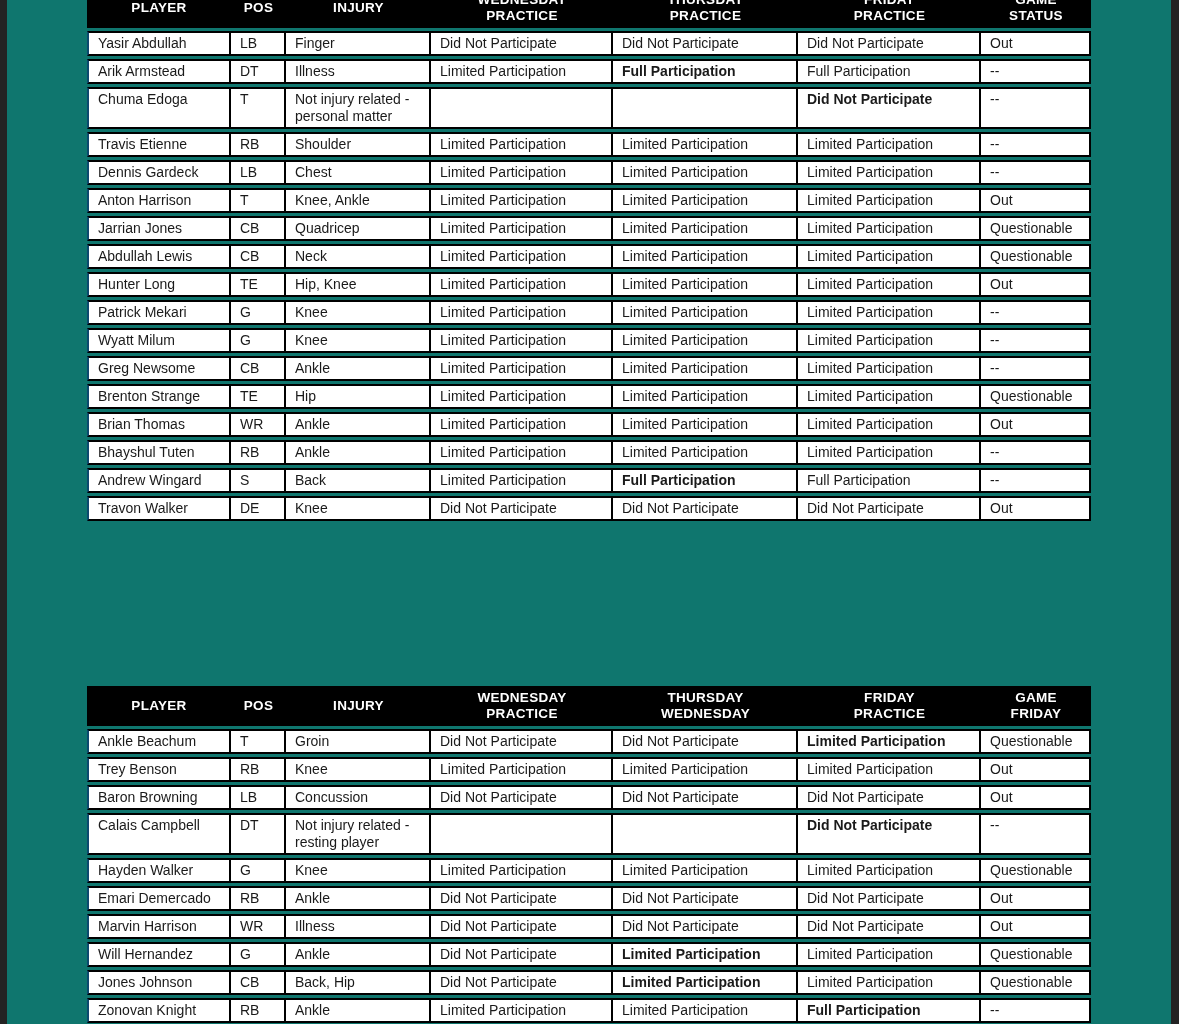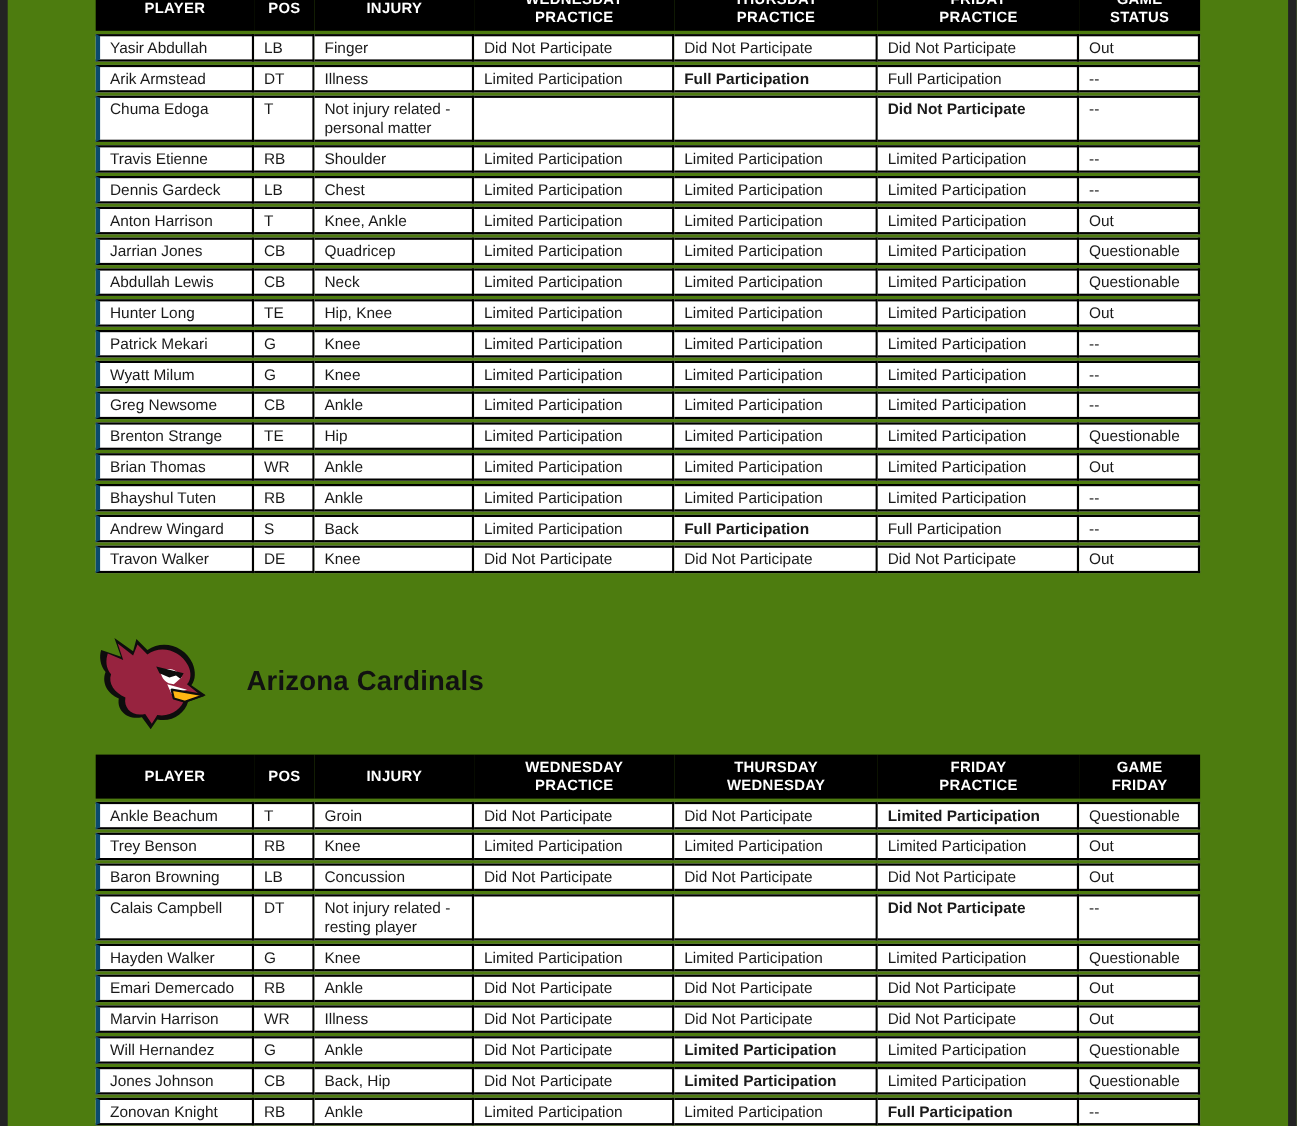--- a/index.html
+++ b/index.html
@@ -2,21 +2,21 @@
 <html><head>
 <meta charset="utf-8">
 <style>
   * { margin: 0; padding: 0; box-sizing: border-box; }
   html, body { background: #ffffff; }
   .viewport {
     position: relative;
     width: 1179px;
     height: 1024px;
     overflow: hidden;
-    background: #4d7c0f;
+    background: #0f766e;
     font-family: "Liberation Sans", sans-serif;
     color: #1a1a1a;
   }
   .edge { position: absolute; top: 0; height: 100%; background: #232323; }
   .edge-left  { left: 0; width: 7px; }
   .edge-right { right: 0; width: 8px; }
 
   .table-section { position: absolute; left: 87px; }
   .table-section-1 { top: -15px; }
   .table-section-2 { top: 683px; }
@@ -45,21 +45,21 @@
     border-bottom: 2px solid #000;
     border-right: 2px solid #000;
     background: #ffffff;
     font-size: 14px;
     line-height: 17px;
     padding: 2px 9px;
     vertical-align: top;
     text-align: left;
     overflow: hidden;
   }
-  table.injury-table td:first-child { border-left: 4px solid #0c4a6e; }
+  table.injury-table td:first-child { border-left: 2px solid #0c4a6e; }
 
   .col-player { width: 144px; }
   .col-pos    { width: 55px;  }
   .col-injury { width: 145px; }
   .col-wed    { width: 182px; }
   .col-thu    { width: 185px; }
   .col-fri    { width: 183px; }
   .col-status { width: 110px; }
   td.col-status { text-align: center; }
   td.bold { font-weight: bold; }
@@ -257,31 +257,20 @@
             <td class="col-injury">Knee</td>
             <td class="col-wed">Did Not Participate</td>
             <td class="col-thu">Did Not Participate</td>
             <td class="col-fri">Did Not Participate</td>
             <td class="col-status">Out</td>
           </tr>
         </tbody>
     </table>
   </section>
 
-  <div class="team-header">
-    <svg class="team-logo" viewBox="0 0 100 88" xmlns="http://www.w3.org/2000/svg">
-      <path d="M4,16 L22,22 L16,5 L33,17 L36,6 L46,16 C60,6 80,12 87,28 C90,35 90,43 86,48 L99,57 L83,63 C80,74 68,82 55,79 L49,88 L41,77 C28,80 18,71 20,60 C10,56 4,46 8,36 C3,30 2,22 4,16 Z" fill="#0d0d0d"></path>
-      <path d="M10,19 L24,25 L19,10 L33,21 L37,11 L46,20 C58,11 76,16 83,30 C86,36 86,43 82,47 L93,56 L80,60 C77,70 67,77 55,75 L50,83 L44,74 C33,77 24,69 26,59 C16,55 10,46 13,38 C8,32 8,25 10,19 Z" fill="#97233F"></path>
-      <path d="M64,47 L82,52 L68,56 Z" fill="#ffffff"></path>
-      <path stroke="#0d0d0d" stroke-width="2" stroke-linejoin="round" d="M68,52 L97,57 L80,63 L70,60 Z" fill="#FFB612"></path>
-      <path d="M58,36 C64,31 73,33 77,41 L70,47 C63,47 59,42 58,36 Z" fill="#ffffff"></path>
-      <path d="M54,31 L79,37 L76,42 L72,39 L66,41 L57,37 Z" fill="#0d0d0d"></path>
-    </svg>
-    <h1 class="team-title">Arizona Cardinals</h1>
-  </div>
 
   <section class="table-section table-section-2">
     <table class="injury-table">
       <thead>
         <tr>
             <th class="col-player">PLAYER</th>
             <th class="col-pos">POS</th>
             <th class="col-injury">INJURY</th>
             <th class="col-wed">WEDNESDAY
 PRACTICE</th>

